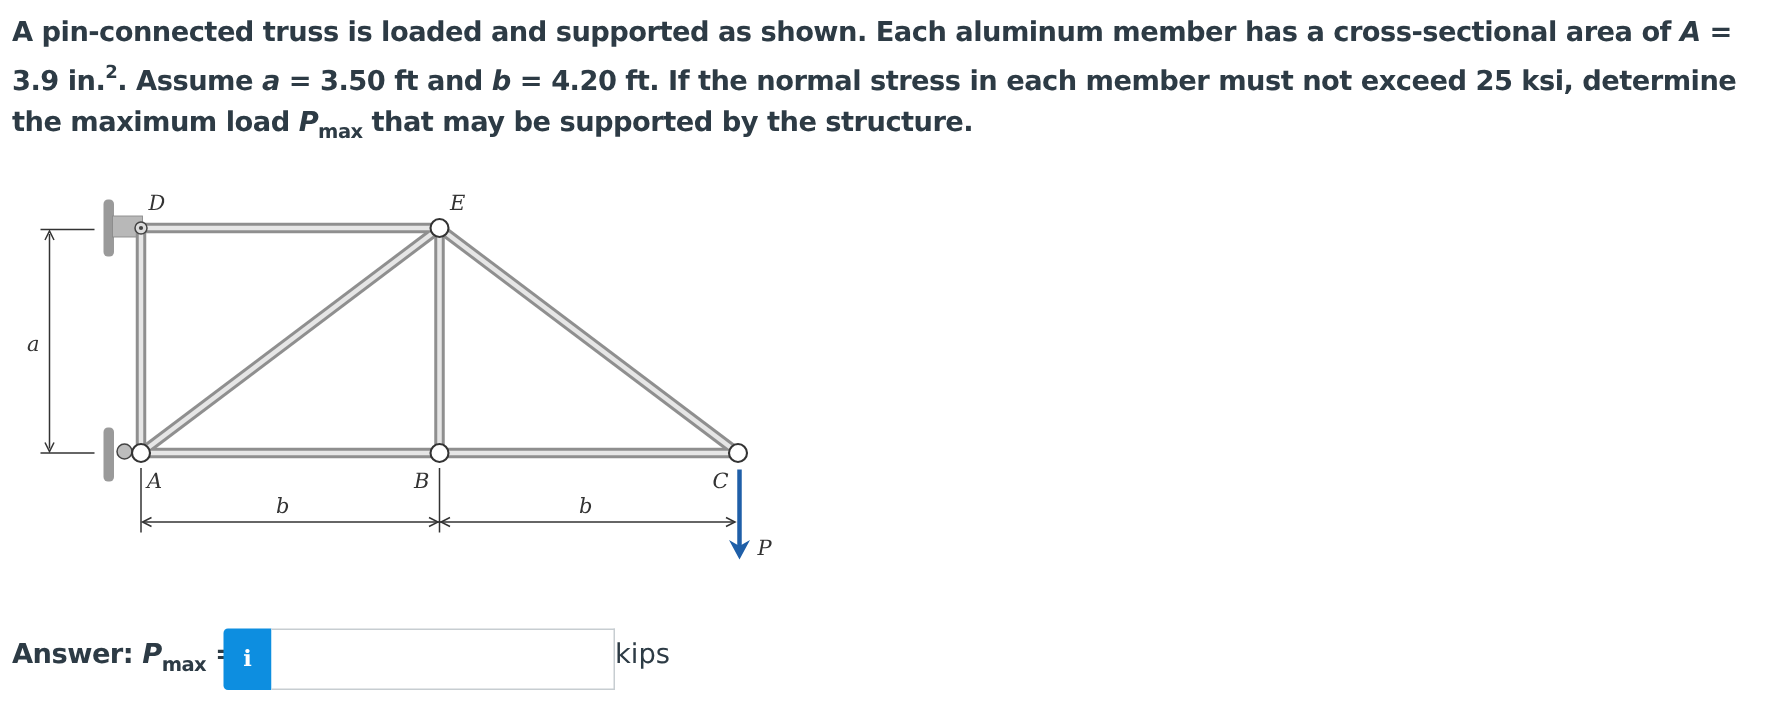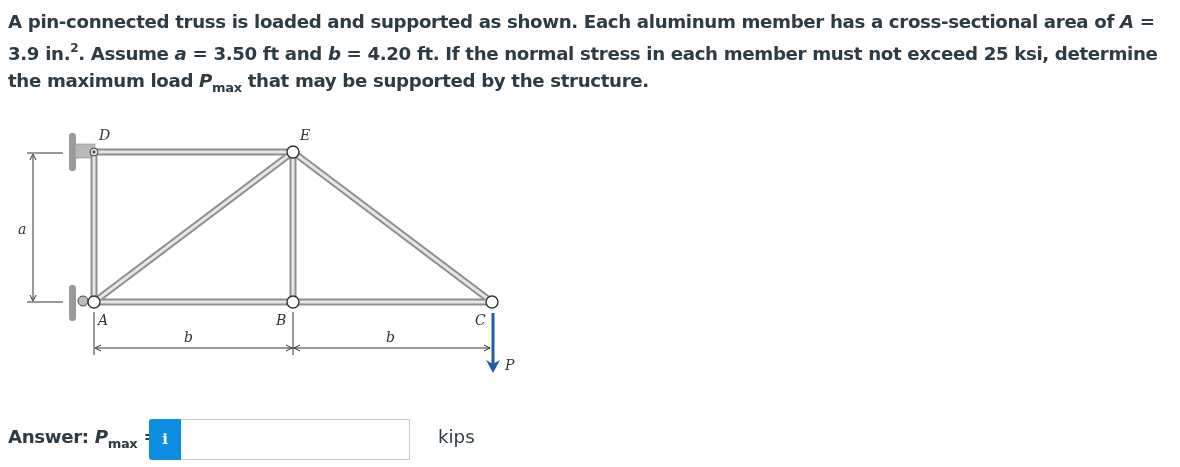--- a/index.html
+++ b/index.html
@@ -14,21 +14,21 @@
   .figure svg { display: block; }
   .answer-row { position: absolute; left: 8px; top: 418px; height: 43px; width: 480px; }
   .answer-label { position: absolute; left: 0; top: 8px; font-size: 18.2px; letter-spacing: -0.35px; color: #2d3b45; white-space: nowrap; font-weight: bold; }
   .answer-label .sub { font-size: 13px; vertical-align: -5px; }
   .info-btn { position: absolute; left: 141px; top: 1px; width: 32px; height: 41px; background: #0d8ee0;
               border-radius: 3px 0 0 3px; color: #fff; font-family: "DejaVu Serif", serif; font-weight: bold;
               font-size: 15px; text-align: center; line-height: 41px; cursor: pointer; }
   .answer-input { position: absolute; left: 173px; top: 1px; width: 216px; height: 39px; border: 1px solid #c7cdd1;
                   border-left: none; background: #fff; outline: none; padding: 0 6px; box-sizing: content-box;
                   font-size: 16px; font-family: "Liberation Sans", sans-serif; }
-  .unit { position: absolute; left: 402px; top: 8px; font-size: 18.2px; color: #2d3b45; margin-left: 28px; }
+  .unit { position: absolute; left: 402px; top: 8px; font-size: 18.2px; color: #2d3b45; }
   .lbl { font-family: "DejaVu Serif", "Liberation Serif", serif; font-style: italic; fill: #333; font-size: 14px; }
 </style>
 </head>
 <body>
 
 <div class="question">
   <span>A pin-connected truss is loaded and supported as shown. Each aluminum member has a cross-sectional area of </span><i>A</i><span> = 3.9 in.</span><span class="sup">2</span><span>. Assume </span><i>a</i><span> = 3.50 ft and </span><i>b</i><span> = 4.20 ft. If the normal stress in each member must not exceed 25 ksi, determine the maximum load </span><i>P</i><span class="sub">max</span><span> that may be supported by the structure.</span>
 </div>
 
 <div class="figure">

